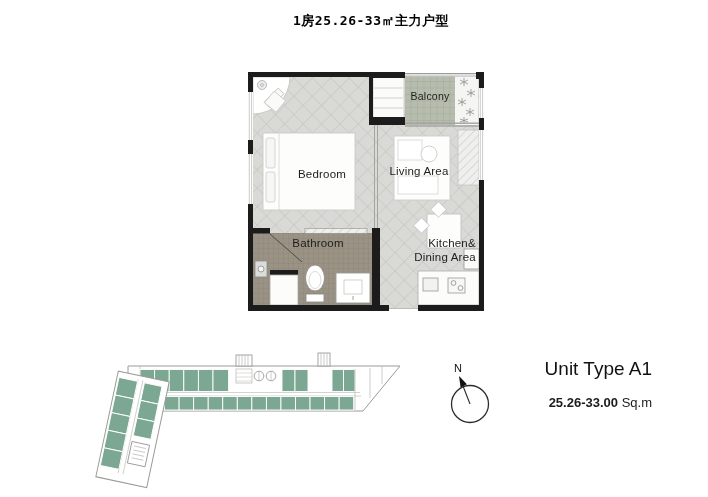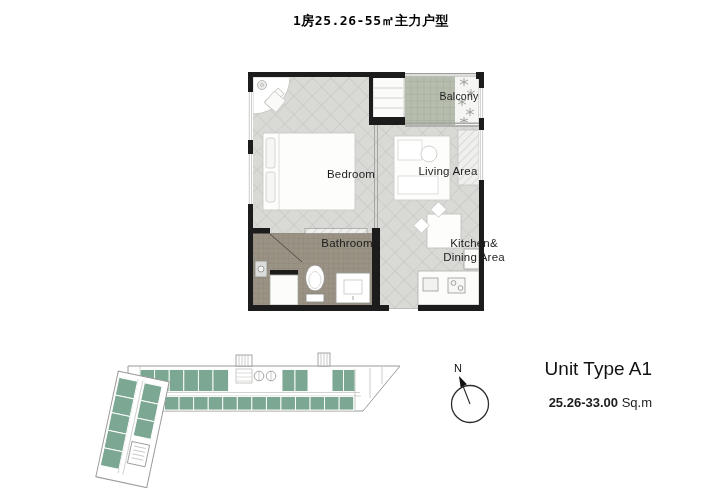--- a/index.html
+++ b/index.html
@@ -10,38 +10,38 @@
   .title{
     position:absolute;top:12px;left:34px;right:0;text-align:center;
     font-family:"DejaVu Sans Mono","Liberation Mono",monospace;
     font-size:13px;font-weight:600;color:#000;letter-spacing:0.5px;
   }
   .plan-wrap{position:absolute;left:248px;top:68px;width:236px;height:246px;}
   .plan-wrap svg{position:absolute;left:0;top:0;}
   .plan-label{
     position:absolute;transform:translate(-50%,-50%);
     white-space:nowrap;color:#1d1d1d;font-size:11.5px;font-weight:500;
-    letter-spacing:0.2px;text-align:center;line-height:13.5px;margin-left:29px;
+    letter-spacing:0.2px;text-align:right;line-height:13.5px;
   }
   .plan-label.small{font-size:10.5px;}
   .siteplan{position:absolute;left:60px;top:348px;}
   .compass{position:absolute;left:445px;top:360px;}
   .unit-info{
     position:absolute;left:470px;top:358px;width:182px;text-align:right;color:#111;
   }
   .unit-info .type{font-size:19px;font-weight:normal;line-height:22px;text-align:right;}
   .unit-info .bedrooms{font-size:18px;font-weight:400;line-height:22px;color:#1c1c1c;}
   .unit-info .area{font-size:13px;line-height:16px;margin-top:15px;color:#1c1c1c;}
   .unit-info .area .val{font-weight:bold;}
   .unit-info .area .unit{font-weight:400;}
 </style>
 </head>
 <body>
 
-<div class="title">1房25.26-55㎡主力户型</div>
+<div class="title">1房25.26-33㎡主力户型</div>
 
 <div class="plan-wrap">
   <svg width="236" height="246" viewBox="0 0 236 246">
     <defs>
       <pattern id="tiles" width="13" height="13" patternUnits="userSpaceOnUse" patternTransform="rotate(45)">
         <rect width="13" height="13" fill="#d9d9d6"></rect>
         <path d="M0 0H13M0 0V13" stroke="#bdbdbb" stroke-width="0.9" fill="none"></path>
       </pattern>
       <pattern id="balconyGrid" width="6.5" height="6.5" patternUnits="userSpaceOnUse">
         <rect width="6.5" height="6.5" fill="#b7bdae"></rect>

